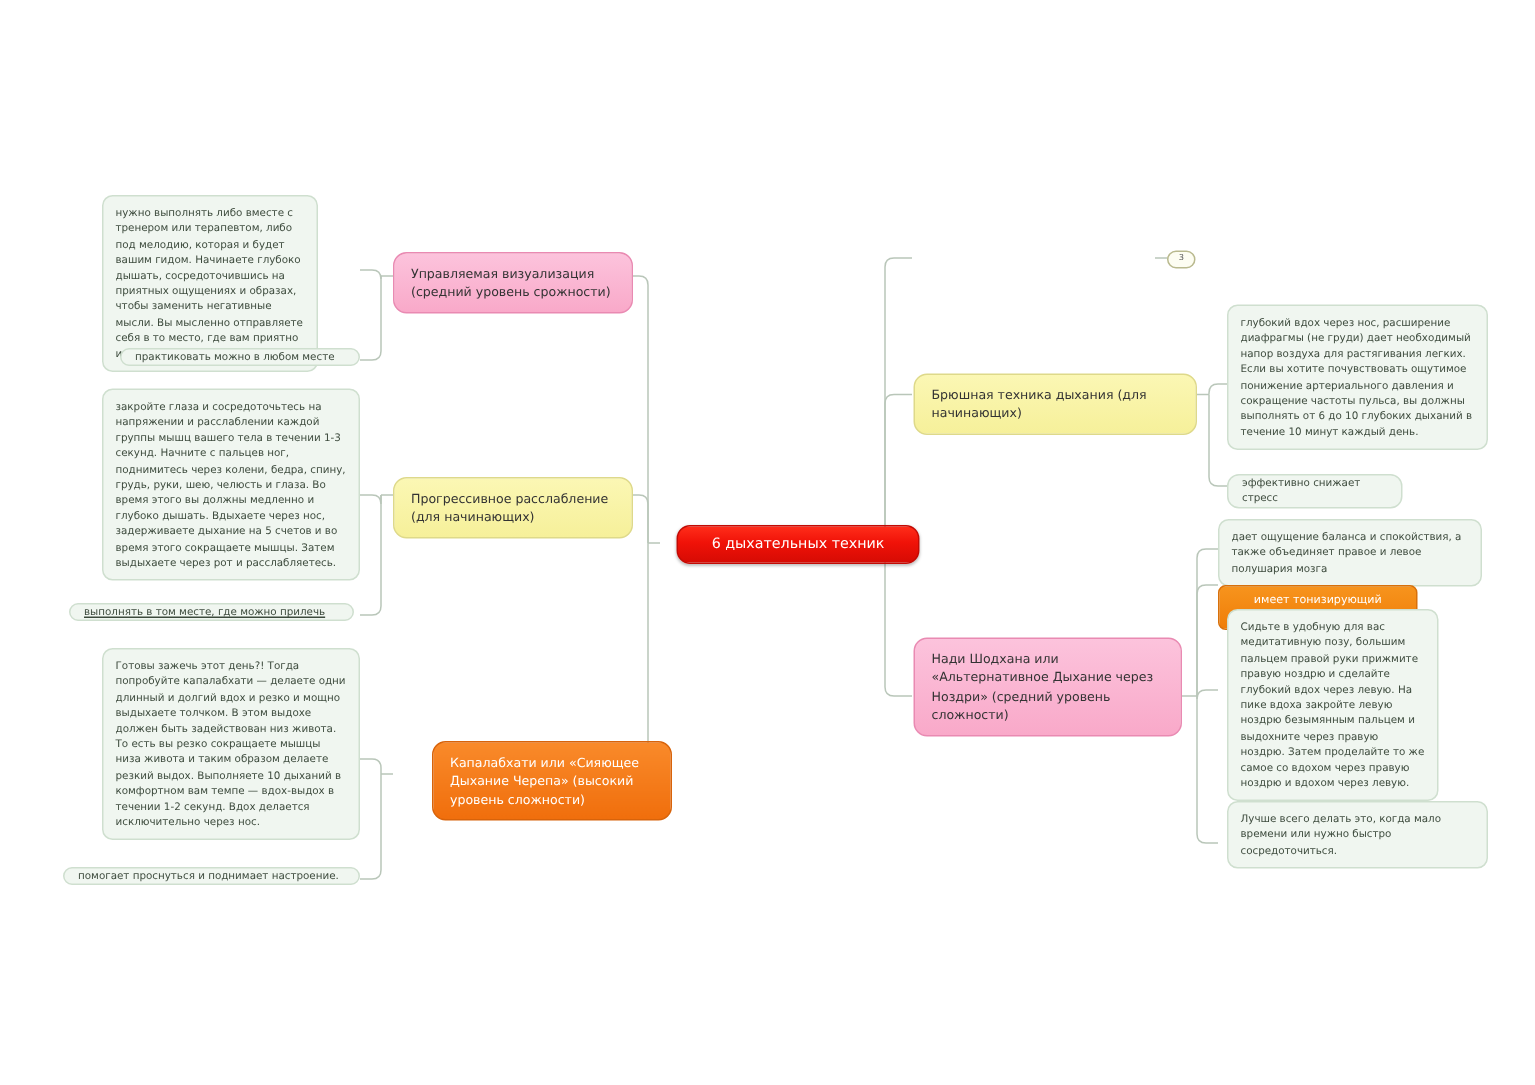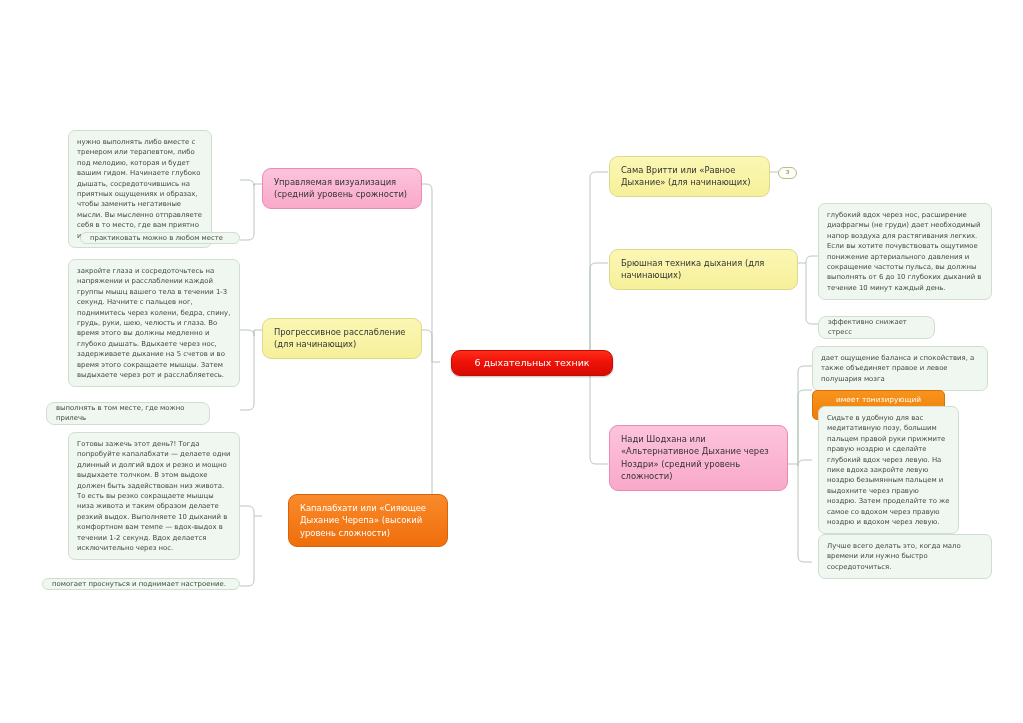--- a/index.html
+++ b/index.html
@@ -116,37 +116,34 @@
   <div class="node note one" style="left:80px;top:232px;width:160px;">
     <span>практиковать можно в любом месте</span>
   </div>
 
   <div class="node yellow" style="left:262px;top:318px;width:160px;">
     <span>Прогрессивное расслабление (для начинающих)</span>
   </div>
   <div class="node note" style="left:68px;top:259px;width:172px;">
     <span>закройте глаза и сосредоточьтесь на напряжении и расслаблении каждой группы мышц вашего тела в течении 1-3 секунд. Начните с пальцев ног, поднимитесь через колени, бедра, спину, грудь, руки, шею, челюсть и глаза. Во время этого вы должны медленно и глубоко дышать. Вдыхаете через нос, задерживаете дыхание на 5 счетов и во время этого сокращаете мышцы. Затем выдыхаете через рот и расслабляетесь.</span>
   </div>
-  <div class="node note one" style="left:46px;top:402px;width:164px;">
+  <div class="node note one" style="left:46px;top:402px;width:190px;text-decoration:underline;">
     <span>выполнять в том месте, где можно прилечь</span>
   </div>
 
   <div class="node orange" style="left:262px;top:494px;width:160px;margin-left:26px;">
     <span>Капалабхати или «Сияющее Дыхание Черепа» (высокий уровень сложности)</span>
   </div>
   <div class="node note" style="left:68px;top:432px;width:172px;">
     <span>Готовы зажечь этот день?! Тогда попробуйте капалабхати — делаете одни длинный и долгий вдох и резко и мощно выдыхаете толчком. В этом выдохе должен быть задействован низ живота. То есть вы резко сокращаете мышцы низа живота и таким образом делаете резкий выдох. Выполняете 10 дыханий в комфортном вам темпе — вдох-выдох в течении 1-2 секунд. Вдох делается исключительно через нос.</span>
   </div>
   <div class="node note one" style="left:42px;top:578px;width:198px;">
     <span>помогает проснуться и поднимает настроение.</span>
   </div>
 
-  <div class="node yellow" style="left:609px;top:156px;width:161px;">
-    <span>Сама Вритти или «Равное Дыхание»  (для начинающих)</span>
-  </div>
   <div class="badge" style="left:778px;top:167px;">
     <span>3</span>
   </div>
 
   <div class="node yellow" style="left:609px;top:249px;width:189px;">
     <span>Брюшная техника дыхания (для начинающих)</span>
   </div>
   <div class="node note" style="left:818px;top:203px;width:174px;">
     <span>глубокий вдох через нос, расширение диафрагмы (не груди) дает необходимый напор воздуха для растягивания легких. Если вы хотите почувствовать ощутимое понижение артериального давления и сокращение частоты пульса, вы должны выполнять от 6 до 10 глубоких дыханий в течение 10 минут каждый день.</span>
   </div>

